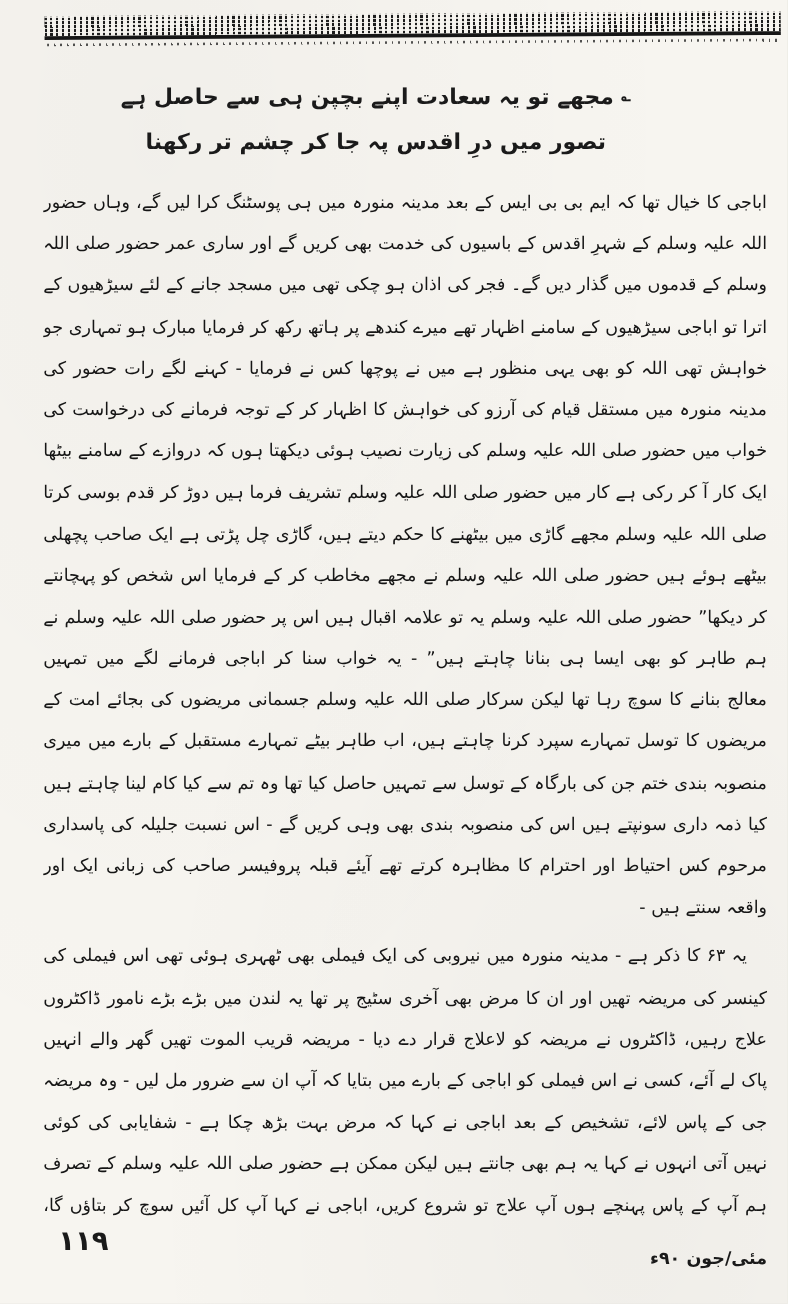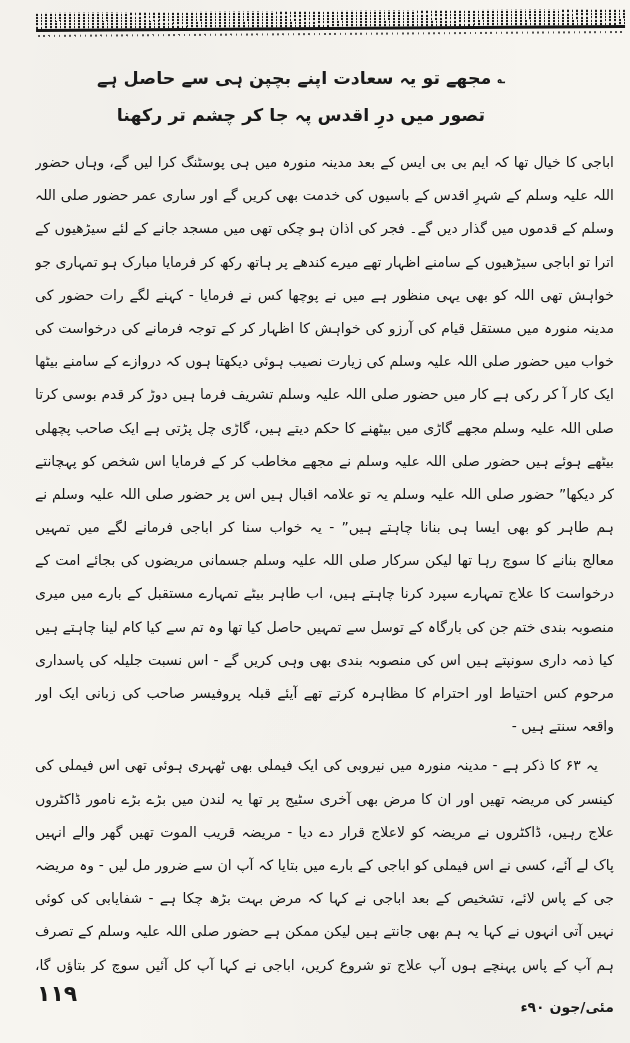--- a/index.html
+++ b/index.html
@@ -86,21 +86,21 @@
   .line.justified { white-space: normal; }
   .line.first { padding-right: 16px; }
   .line.short {
     text-align: center;
     text-align-last: right;
   }
 
   
   .page-number {
     position: absolute;
-    left: 37px;
+    left: 47px;
     top: 981px;
     direction: ltr;
     font-size: 22px;
     font-weight: bold;
     letter-spacing: 1px;
   }
   .issue-date {
     position: absolute;
     right: 16px;
     top: 999px;
@@ -128,21 +128,21 @@
       <span class="line justified">اترا تو اباجی سیڑھیوں کے سامنے اظہار تھے میرے کندھے پر ہاتھ رکھ کر فرمایا مبارک ہو تمہاری جو</span>
       <span class="line justified">خواہش تھی اللہ کو بھی یہی منظور ہے میں نے پوچھا کس نے فرمایا - کہنے لگے رات حضور کی بارگاہ میں</span>
       <span class="line justified">مدینہ منورہ میں مستقل قیام کی آرزو کی خواہش کا اظہار کر کے توجہ فرمانے کی درخواست کی تھی، رات</span>
       <span class="line justified">خواب میں حضور صلی اللہ علیہ وسلم کی زیارت نصیب ہوئی دیکھتا ہوں کہ دروازے کے سامنے بیٹھا ہوں</span>
       <span class="line justified">ایک کار آ کر رکی ہے کار میں حضور صلی اللہ علیہ وسلم تشریف فرما ہیں دوڑ کر قدم بوسی کرتا ہوں حضور</span>
       <span class="line justified">صلی اللہ علیہ وسلم مجھے گاڑی میں بیٹھنے کا حکم دیتے ہیں، گاڑی چل پڑتی ہے ایک صاحب پچھلی نشست پر</span>
       <span class="line justified">بیٹھے ہوئے ہیں حضور صلی اللہ علیہ وسلم نے مجھے مخاطب کر کے فرمایا اس شخص کو پہچانتے ہو، میں نے مڑ</span>
       <span class="line justified">کر دیکھا” حضور صلی اللہ علیہ وسلم یہ تو علامہ اقبال ہیں اس پر حضور صلی اللہ علیہ وسلم نے مسکرا کر کہا”</span>
       <span class="line justified">ہم طاہر کو بھی ایسا ہی بنانا چاہتے ہیں” - یہ خواب سنا کر اباجی فرمانے لگے میں تمہیں جسمانی امراض کا</span>
       <span class="line justified">معالج بنانے کا سوچ رہا تھا لیکن سرکار صلی اللہ علیہ وسلم جسمانی مریضوں کی بجائے امت کے روحانی</span>
-      <span class="line justified">درخواست کا علاج تمہارے سپرد کرنا چاہتے ہیں، اب طاہر بیٹے تمہارے مستقبل کے بارے میں میری</span>
+      <span class="line justified">مریضوں کا توسل تمہارے سپرد کرنا چاہتے ہیں، اب طاہر بیٹے تمہارے مستقبل کے بارے میں میری</span>
       <span class="line justified">منصوبہ بندی ختم جن کی بارگاہ کے توسل سے تمہیں حاصل کیا تھا وہ تم سے کیا کام لینا چاہتے ہیں - تمہیں</span>
       <span class="line justified">کیا ذمہ داری سونپتے ہیں اس کی منصوبہ بندی بھی وہی کریں گے - اس نسبت جلیلہ کی پاسداری میں</span>
       <span class="line justified">مرحوم کس احتیاط اور احترام کا مظاہرہ کرتے تھے آیئے قبلہ پروفیسر صاحب کی زبانی ایک اور ایمان افروز</span>
       <span class="line short">واقعہ سنتے ہیں -</span>
     </p>
     <p class="para">
       <span class="line justified first">یہ ۶۳ کا ذکر ہے - مدینہ منورہ میں نیروبی کی ایک فیملی بھی ٹھہری ہوئی تھی اس فیملی کی ایک خاتون</span>
       <span class="line justified">کینسر کی مریضہ تھیں اور ان کا مرض بھی آخری سٹیج پر تھا یہ لندن میں بڑے بڑے نامور ڈاکٹروں کے زیر</span>
       <span class="line justified">علاج رہیں، ڈاکٹروں نے مریضہ کو لاعلاج قرار دے دیا - مریضہ قریب الموت تھیں گھر والے انہیں مدینہ</span>
       <span class="line justified">پاک لے آئے، کسی نے اس فیملی کو اباجی کے بارے میں بتایا کہ آپ ان سے ضرور مل لیں - وہ مریضہ کو ابا</span>

